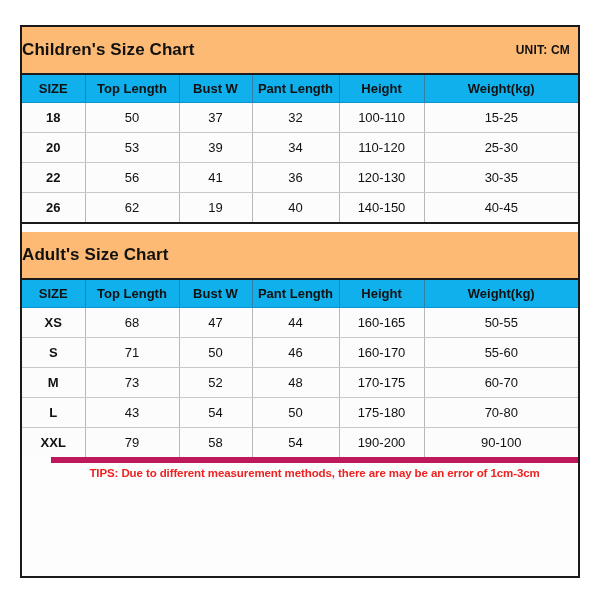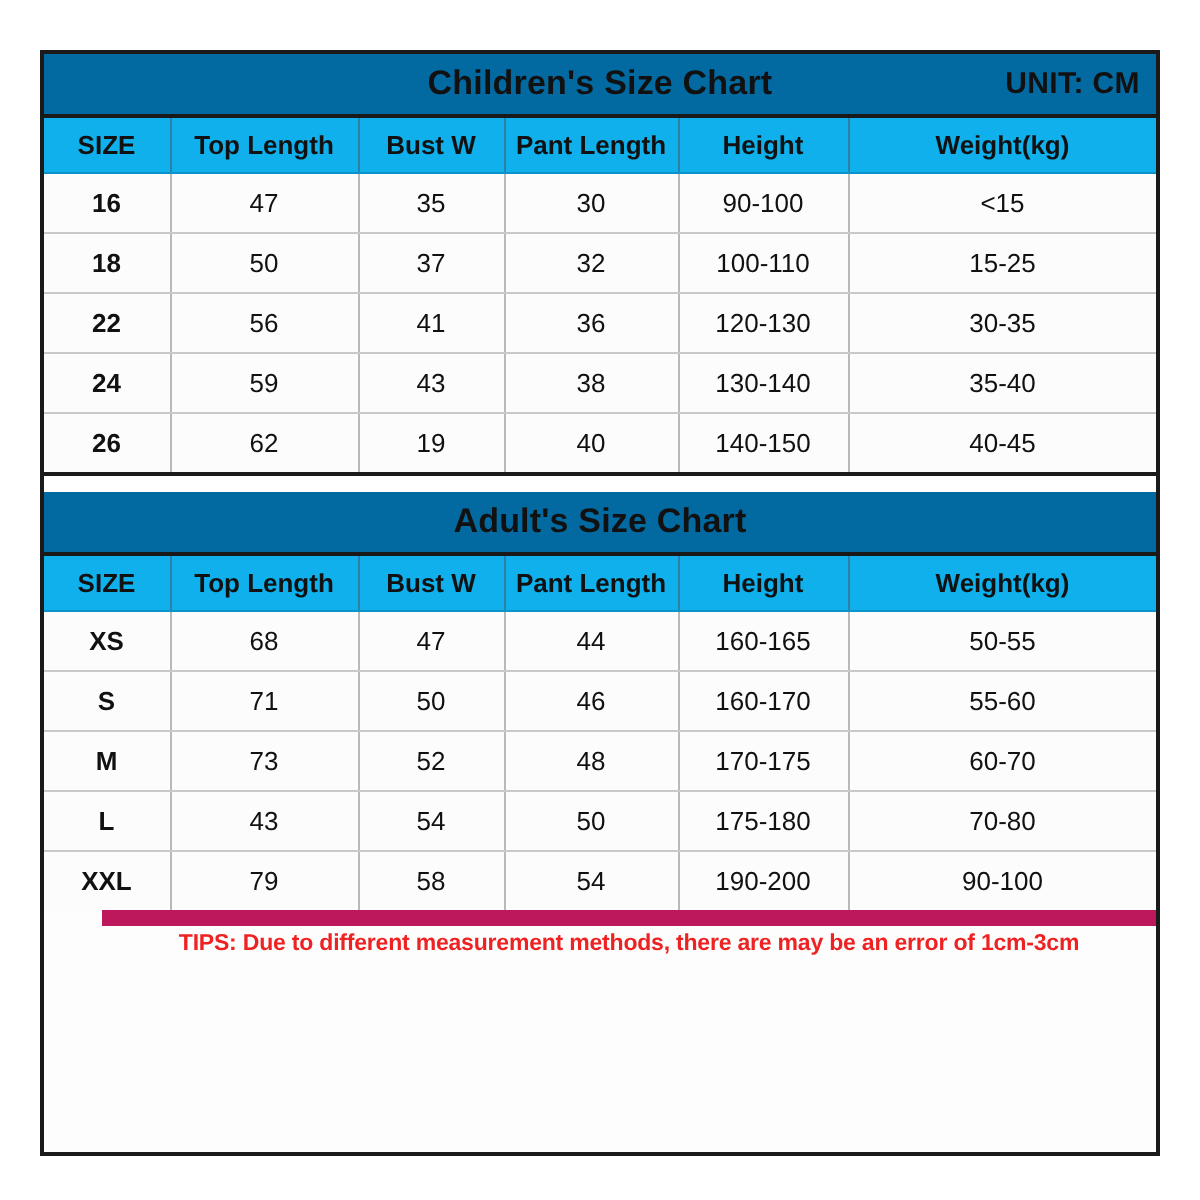--- a/index.html
+++ b/index.html
@@ -24,40 +24,39 @@
     border: 2px solid #1a1a1a;
     box-sizing: border-box;
   }
 
   .section {
     display: block;
   }
 
   .title-row {
     position: relative;
-    height: 32px;
-    background: #0369a1;
+    height: 48px;
+    background: #fdba74;
     border-bottom: 2px solid #1a1a1a;
     display: flex;
     align-items: center;
-    justify-content: center;
     box-sizing: border-box;
   }
   .title-text {
     font-size: 17px;
     font-weight: bold;
     color: #111111;
     letter-spacing: 0.1px;
   }
   .unit-text {
     position: absolute;
     right: 8px;
     top: 50%;
     transform: translateY(-50%);
-    font-size: 15px;
+    font-size: 12px;
     font-weight: bold;
     color: #111111;
     letter-spacing: 0.2px;
   }
 
   table.size-table {
     width: 100%;
     border-collapse: collapse;
     table-layout: fixed;
     border-radius: 14px;
@@ -109,21 +108,21 @@
   .section-gap {
     height: 8px;
     background: #ffffff;
     border-top: 2px solid #1a1a1a;
     border-bottom: 0;
   }
 
   .tips-row {
     height: 26px;
     background: #fdfdfd;
-    border-top: 8px solid #be185d;
+    border-top: 6px solid #be185d;
     display: flex;
     align-items: center;
     justify-content: center;
     box-sizing: border-box;
     margin-left: 29px;
   }
   .tips-text {
     font-size: 11.5px;
     font-weight: bold;
     color: #ee2222;
@@ -155,50 +154,42 @@
           <th class="colsep">SIZE</th>
           <th class="colsep">Top Length</th>
           <th class="colsep">Bust W</th>
           <th class="colsep">Pant Length</th>
           <th class="colsep">Height</th>
           <th>Weight(kg)</th>
         </tr>
       </thead>
       <tbody>
         <tr>
-          <td class="size-cell">16</td>
-          <td>47</td>
-          <td>35</td>
-          <td>30</td>
-          <td>90-100</td>
-          <td>&lt;15</td>
-        </tr>
-        <tr>
           <td class="size-cell">18</td>
           <td>50</td>
           <td>37</td>
           <td>32</td>
           <td>100-110</td>
           <td>15-25</td>
         </tr>
         <tr>
+          <td class="size-cell">20</td>
+          <td>53</td>
+          <td>39</td>
+          <td>34</td>
+          <td>110-120</td>
+          <td>25-30</td>
+        </tr>
+        <tr>
           <td class="size-cell">22</td>
           <td>56</td>
           <td>41</td>
           <td>36</td>
           <td>120-130</td>
           <td>30-35</td>
-        </tr>
-        <tr>
-          <td class="size-cell">24</td>
-          <td>59</td>
-          <td>43</td>
-          <td>38</td>
-          <td>130-140</td>
-          <td>35-40</td>
         </tr>
         <tr>
           <td class="size-cell">26</td>
           <td>62</td>
           <td>19</td>
           <td>40</td>
           <td>140-150</td>
           <td>40-45</td>
         </tr>
       </tbody>

